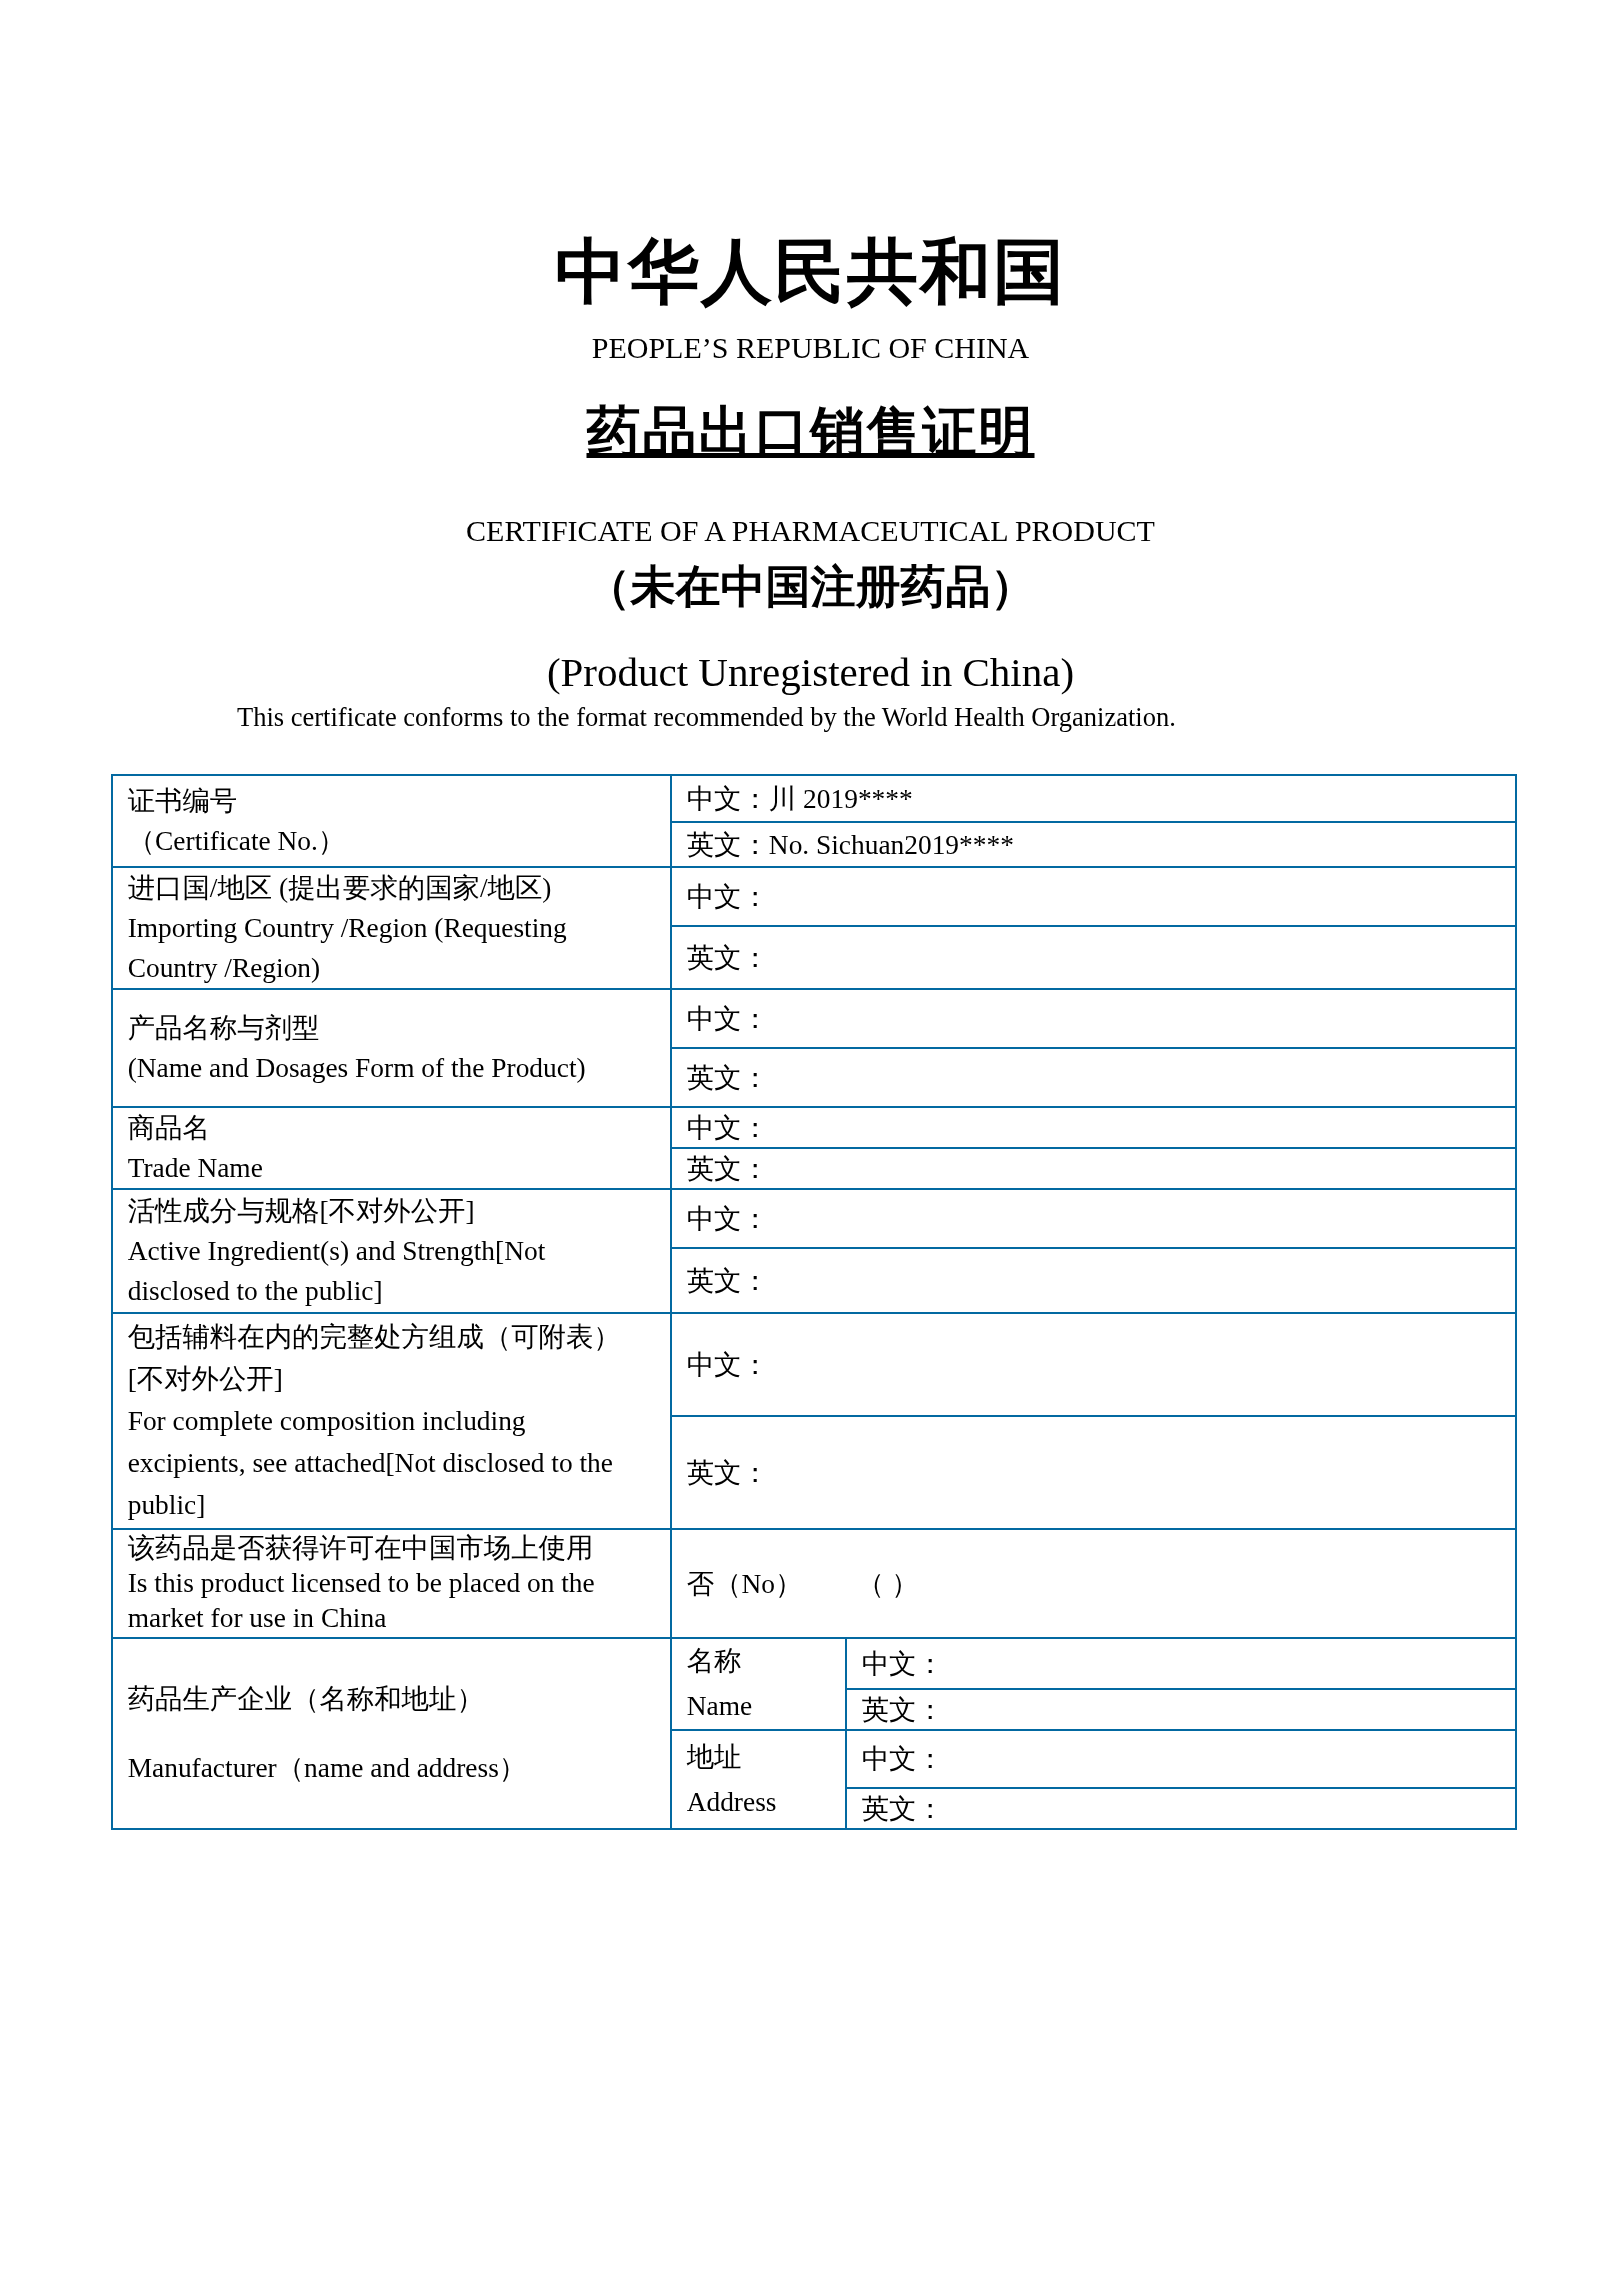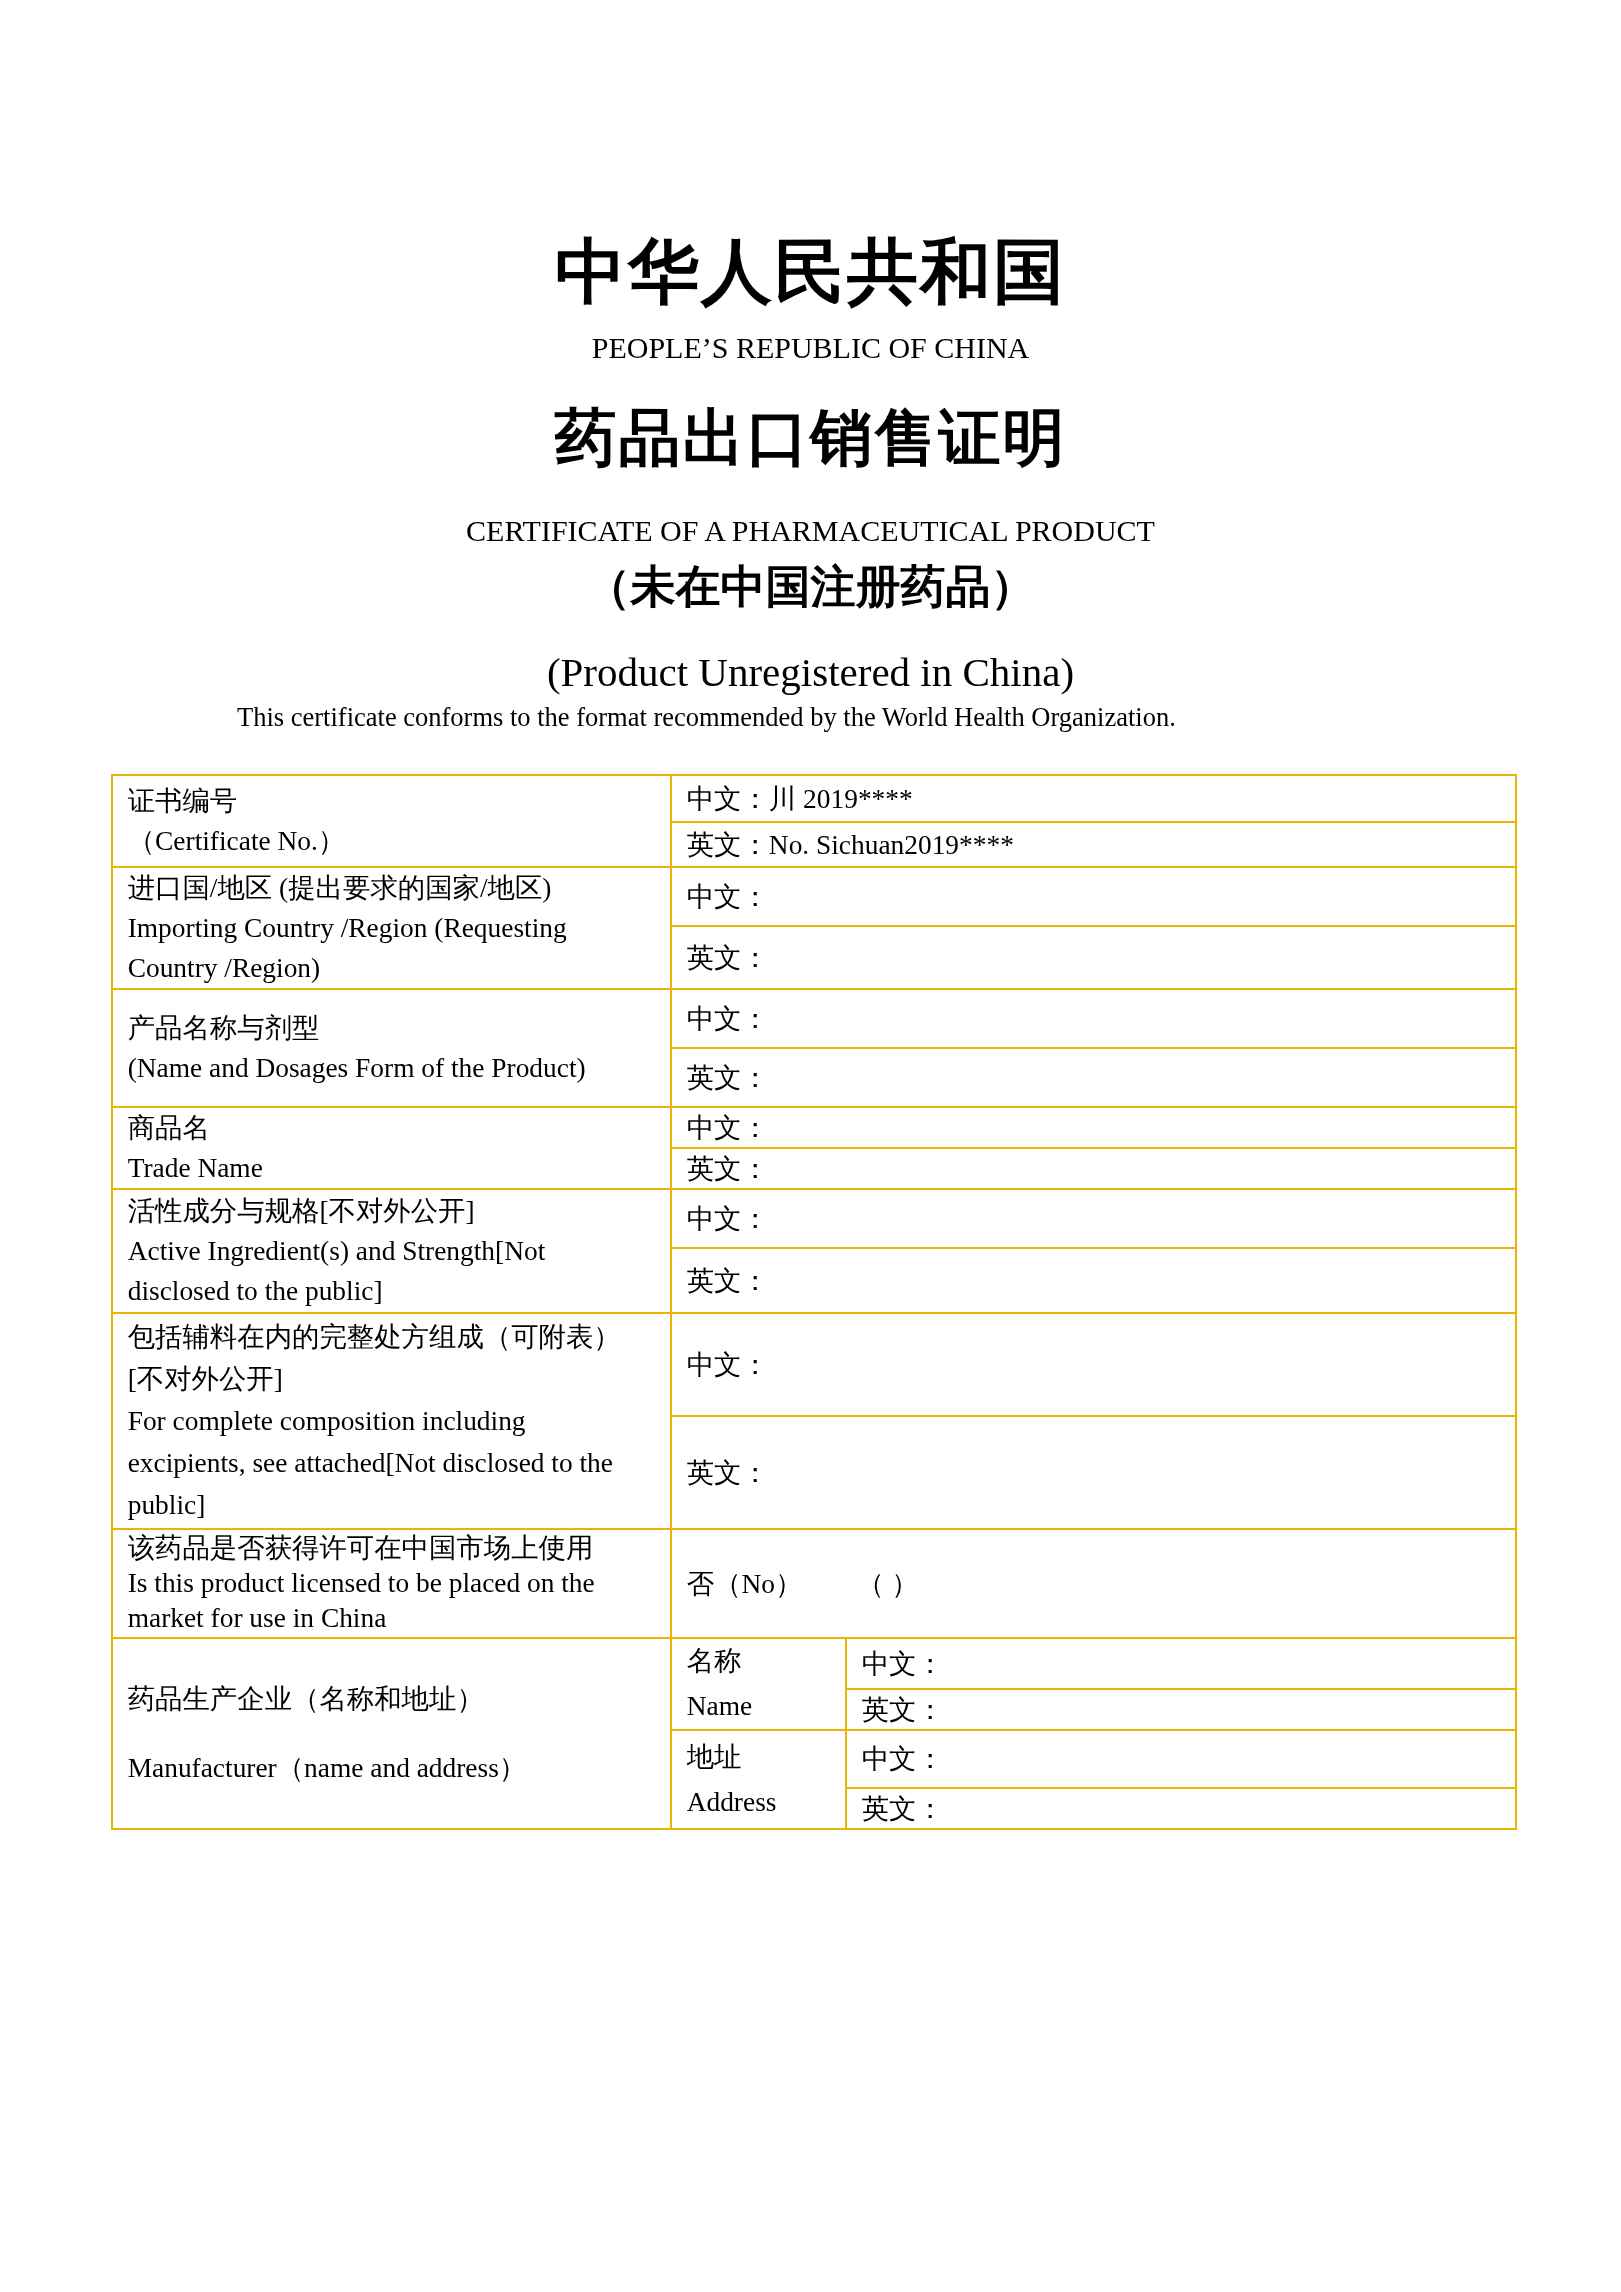--- a/index.html
+++ b/index.html
@@ -12,38 +12,38 @@
   .center-line {
     position:absolute; left:0; width:1621px;
     text-align:center; white-space:nowrap;
   }
   .cjk-head {
     font-family:"Liberation Sans","DejaVu Sans",sans-serif;
     font-weight:bold;
   }
   #country-cn   { top:225px; font-size:71px; letter-spacing:2px; }
   #country-en   { top:331px; font-size:30px; }
-  #doc-title-cn { top:396px; font-size:62px; letter-spacing:2px; }
+  #doc-title-cn { top:396px; font-size:54px; letter-spacing:2px;text-decoration:underline; }
   #doc-title-en { top:514px; font-size:30px; }
   #unreg-cn     { top:557px; font-size:45px; }
   #unreg-en     { top:623px; font-size:41px;margin-top:25px; }
   #who-note {
     position:absolute; left:237px; top:698px;
     font-size:26.5px; line-height:38px; text-align:center;
   }
   #who-note .line { white-space:nowrap; }
 
   
   #cert-table {
     position:absolute; left:111px; top:774px;
     width:1405px; border-collapse:collapse; table-layout:fixed;
     font-size:27.4px;
   }
   #cert-table td {
-    border:2px solid #eab308;
+    border:2px solid #0369a1;
     vertical-align:middle;
     padding:0 7.8px 0 14.7px;
     overflow:hidden;
   }
   td.lbl {
     white-space:pre-line;
     line-height:40px;
     padding-top:2px; padding-bottom:2px;
   }
   td.lbl-tight { line-height:35px; }

